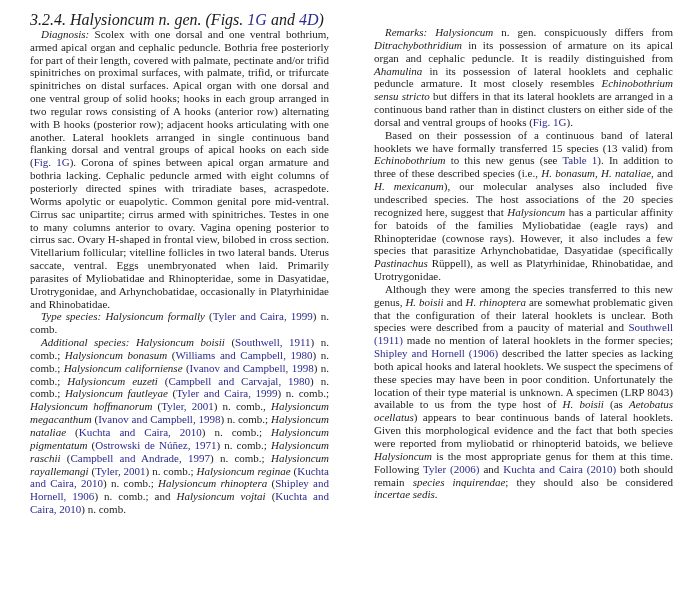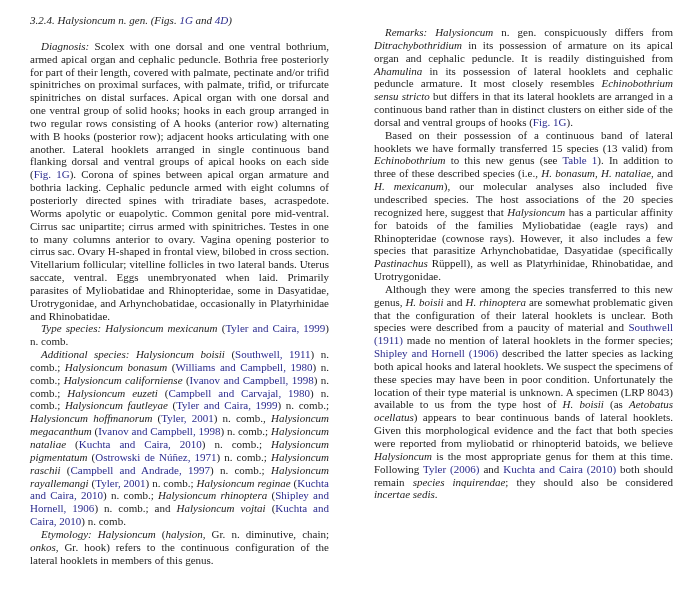--- a/index.html
+++ b/index.html
@@ -6,38 +6,37 @@
   .page{
     width:700px;height:604px;background:#ffffff;overflow:hidden;
     font-family:"Liberation Serif","DejaVu Serif",serif;color:#1c1c1c;
     box-sizing:border-box;
   }
   .cols{display:flex;gap:13px;padding:14px 27px 0 30px;box-sizing:border-box;}
   .col{width:316px;font-size:11px;line-height:12.85px;text-align:justify;}
   .col-right{margin-top:12px;margin-left:32px;}
   .col p{margin:0;text-indent:11px;}
   .heading{
-    font-size:11px;font-style:italic;font-weight:normal;
-    margin:0 0 13px 0;text-indent:0;line-height:12.85px;
+    font-size:16px;font-style:italic;font-weight:normal;
+    margin:0 0 1px 0;text-indent:0;line-height:12.85px;
   }
   .it{font-style:italic;}
   a.lnk{color:#2b2b8e;text-decoration:none;cursor:pointer;}
 </style>
 </head>
 <body>
 
 <div class="page">
   <div class="cols">
     <div class="col">
       <h3 class="heading"><span class="it">3.2.4. Halysioncum n. gen. (Figs. </span><a class="lnk it">1G</a><span class="it"> and </span><a class="lnk it">4D</a><span class="it">)</span></h3>
       <div>
           <p><span class="it">Diagnosis:</span><span> Scolex with one dorsal and one ventral bothrium, armed apical organ and cephalic peduncle. Bothria free posteriorly for part of their length, covered with palmate, pectinate and/or trifid spinitriches on proximal surfaces, with palmate, trifid, or trifurcate spinitriches on distal surfaces. Apical organ with one dorsal and one ventral group of solid hooks; hooks in each group arranged in two regular rows consisting of A hooks (anterior row) alternating with B hooks (posterior row); adjacent hooks articulating with one another. Lateral hooklets arranged in single continuous band flanking dorsal and ventral groups of apical hooks on each side (</span><a class="lnk">Fig. 1G</a><span>). Corona of spines between apical organ armature and bothria lacking. Cephalic peduncle armed with eight columns of posteriorly directed spines with triradiate bases, acraspedote. Worms apolytic or euapolytic. Common genital pore mid-ventral. Cirrus sac unipartite; cirrus armed with spinitriches. Testes in one to many columns anterior to ovary. Vagina opening posterior to cirrus sac. Ovary H-shaped in frontal view, bilobed in cross section. Vitellarium follicular; vitelline follicles in two lateral bands. Uterus saccate, ventral. Eggs unembryonated when laid. Primarily parasites of Myliobatidae and Rhinopteridae, some in Dasyatidae, Urotrygonidae, and Arhynchobatidae, occasionally in Platyrhinidae and Rhinobatidae.</span></p>
-          <p><span class="it">Type species: Halysioncum mexicanum</span><span> (</span><a class="lnk">Tyler and Caira, 1999</a><span>) n. comb.</span></p>
+          <p><span class="it">Type species: Halysioncum formally</span><span> (</span><a class="lnk">Tyler and Caira, 1999</a><span>) n. comb.</span></p>
           <p><span class="it">Additional species: Halysioncum boisii</span><span> (</span><a class="lnk">Southwell, 1911</a><span>) n. comb.; </span><span class="it">Halysioncum bonasum</span><span> (</span><a class="lnk">Williams and Campbell, 1980</a><span>) n. comb.; </span><span class="it">Halysioncum californiense</span><span> (</span><a class="lnk">Ivanov and Campbell, 1998</a><span>) n. comb.; </span><span class="it">Halysioncum euzeti</span><span> (</span><a class="lnk">Campbell and Carvajal, 1980</a><span>) n. comb.; </span><span class="it">Halysioncum fautleyae</span><span> (</span><a class="lnk">Tyler and Caira, 1999</a><span>) n. comb.; </span><span class="it">Halysioncum hoffmanorum</span><span> (</span><a class="lnk">Tyler, 2001</a><span>) n. comb., </span><span class="it">Halysioncum megacanthum</span><span> (</span><a class="lnk">Ivanov and Campbell, 1998</a><span>) n. comb.; </span><span class="it">Halysioncum nataliae</span><span> (</span><a class="lnk">Kuchta and Caira, 2010</a><span>) n. comb.; </span><span class="it">Halysioncum pigmentatum</span><span> (</span><a class="lnk">Ostrowski de Núñez, 1971</a><span>) n. comb.; </span><span class="it">Halysioncum raschii</span><span> (</span><a class="lnk">Campbell and Andrade, 1997</a><span>) n. comb.; </span><span class="it">Halysioncum rayallemangi</span><span> (</span><a class="lnk">Tyler, 2001</a><span>) n. comb.; </span><span class="it">Halysioncum reginae</span><span> (</span><a class="lnk">Kuchta and Caira, 2010</a><span>) n. comb.; </span><span class="it">Halysioncum rhinoptera</span><span> (</span><a class="lnk">Shipley and Hornell, 1906</a><span>) n. comb.; and </span><span class="it">Halysioncum vojtai</span><span> (</span><a class="lnk">Kuchta and Caira, 2010</a><span>) n. comb.</span></p>
-          <p><span class="it">Etymology: Halysioncum</span><span> (</span><span class="it">halysion</span><span>, Gr. n. diminutive, chain; </span><span class="it">onkos</span><span>, Gr. hook) refers to the continuous configuration of the lateral hooklets in members of this genus.</span></p>
         </div>
     </div>
     <div class="col col-right">
         <p><span class="it">Remarks: Halysioncum</span><span> n. gen. conspicuously differs from </span><span class="it">Ditrachybothridium</span><span> in its possession of armature on its apical organ and cephalic peduncle. It is readily distinguished from </span><span class="it">Ahamulina</span><span> in its possession of lateral hooklets and cephalic peduncle armature. It most closely resembles </span><span class="it">Echinobothrium sensu stricto</span><span> but differs in that its lateral hooklets are arranged in a continuous band rather than in distinct clusters on either side of the dorsal and ventral groups of hooks (</span><a class="lnk">Fig. 1G</a><span>).</span></p>
         <p><span>Based on their possession of a continuous band of lateral hooklets we have formally transferred 15 species (13 valid) from </span><span class="it">Echinobothrium</span><span> to this new genus (see </span><a class="lnk">Table 1</a><span>). In addition to three of these described species (i.e., </span><span class="it">H. bonasum</span><span>, </span><span class="it">H. nataliae</span><span>, and </span><span class="it">H. mexicanum</span><span>), our molecular analyses also included five undescribed species. The host associations of the 20 species recognized here, suggest that </span><span class="it">Halysioncum</span><span> has a particular affinity for batoids of the families Myliobatidae (eagle rays) and Rhinopteridae (cownose rays). However, it also includes a few species that parasitize Arhynchobatidae, Dasyatidae (specifically </span><span class="it">Pastinachus</span><span> Rüppell), as well as Platyrhinidae, Rhinobatidae, and Urotrygonidae.</span></p>
         <p><span>Although they were among the species transferred to this new genus, </span><span class="it">H. boisii</span><span> and </span><span class="it">H. rhinoptera</span><span> are somewhat problematic given that the configuration of their lateral hooklets is unclear. Both species were described from a paucity of material and </span><a class="lnk">Southwell (1911)</a><span> made no mention of lateral hooklets in the former species; </span><a class="lnk">Shipley and Hornell (1906)</a><span> described the latter species as lacking both apical hooks and lateral hooklets. We suspect the specimens of these species may have been in poor condition. Unfortunately the location of their type material is unknown. A specimen (LRP 8043) available to us from the type host of </span><span class="it">H. boisii</span><span> (as </span><span class="it">Aetobatus ocellatus</span><span>) appears to bear continuous bands of lateral hooklets. Given this morphological evidence and the fact that both species were reported from myliobatid or rhinopterid batoids, we believe </span><span class="it">Halysioncum</span><span> is the most appropriate genus for them at this time. Following </span><a class="lnk">Tyler (2006)</a><span> and </span><a class="lnk">Kuchta and Caira (2010)</a><span> both should remain </span><span class="it">species inquirendae</span><span>; they should also be considered </span><span class="it">incertae sedis</span><span>.</span></p>
       </div>
   </div>
 </div>
 

